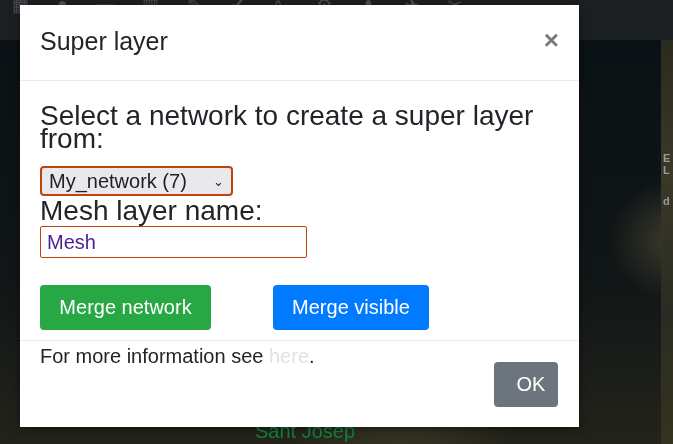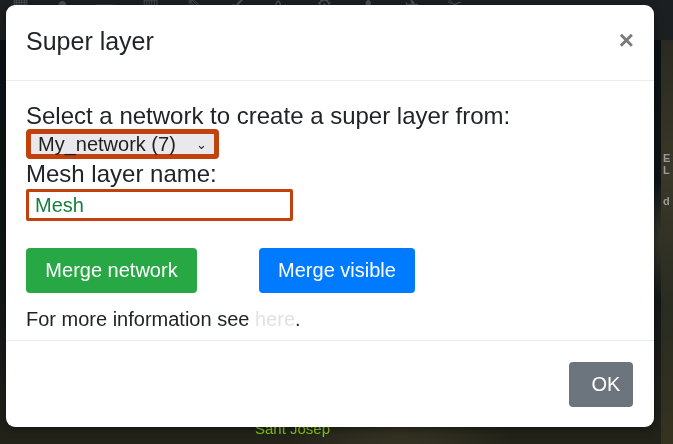--- a/index.html
+++ b/index.html
@@ -17,49 +17,49 @@
     position:absolute; left:0; top:40px; width:673px; height:404px;
     background:
       radial-gradient(circle at 670px 200px, #3a3a2a 0, transparent 60px),
       radial-gradient(circle at 400px 440px, #3b3826 0, transparent 120px),
       linear-gradient(180deg, #0a1215 0%, #111617 60%, #23231a 100%);
   }
   .map-right {
     position:absolute; left:661px; top:40px; width:12px; height:404px;
     background:linear-gradient(180deg,#2a2a20,#3a3828,#2a2b22,#35331f);
   }
-  .map-label { position:absolute; color:#84cc16; font-size:15px; }
+  .map-label { position:absolute; color:#15803d; font-size:20px; }
   .map-side-label { position:absolute; color:#9a9a9a; font-size:11px; font-weight:bold; left:663px; }
   .modal {
-    position:absolute; left:6px; top:5px; width:648px; height:422px;
-    background:#fff; border-radius:9px; box-shadow:0 2px 8px rgba(0,0,0,.4);
+    position:absolute; left:20px; top:5px; width:559px; height:422px;
+    background:#fff; border-radius:0; box-shadow:0 2px 8px rgba(0,0,0,.4);
   }
   .modal-header {
     height:75px; border-bottom:1px solid #e9ecef; position:relative;
   }
   .modal-title {
     position:absolute; left:20px; top:22px; font-size:25px; color:#212529; margin:0; font-weight:normal;
   }
   .close-btn {
     position:absolute; right:20px; top:22px; font-size:26px; font-weight:bold; color:#7a7a7a;
     background:none; border:none; padding:0; cursor:pointer; line-height:26px;
   }
   .modal-body { position:absolute; left:20px; top:99px; right:20px; }
-  .lbl { font-size:24px; color:#212529; line-height:23px; display:block; }
+  .lbl { font-size:28px; color:#212529; line-height:23px; display:block; }
   .select {
     display:inline-flex; align-items:center; justify-content:space-between;
-    width:193px; height:30px; margin-top:2px; box-sizing:border-box;
-    background:#e9e9ed; border:5px solid #c2410c; border-radius:4px;
+    width:193px; height:30px; margin-top:16px; box-sizing:border-box;
+    background:#e9e9ed; border:2px solid #c2410c; border-radius:4px;
     font-size:20px; color:#1f1f1f; padding:0 7px;
   }
   .chev { font-size:13px; color:#222; }
   .input {
     display:block; width:267px; height:32px; box-sizing:border-box; margin-top:4px;
-    border:3px solid #c2410c; border-radius:2px; font-size:20px;
-    font-family:"Liberation Sans", sans-serif; padding:0 6px; color:#15803d;
+    border:1px solid #c2410c; border-radius:2px; font-size:20px;
+    font-family:"Liberation Sans", sans-serif; padding:0 6px; color:#4c1d95;
   }
   .btn-row { position:relative; height:45px; margin-top:27px; }
   .btn {
     position:absolute; top:0; height:45px; border:none; border-radius:4px; color:#fff;
     font-size:20px; font-family:"Liberation Sans", sans-serif; padding:0 17px; cursor:pointer;
   }
   .btn-green { left:0; background:#28a745; width:171px; }
   .btn-blue { left:233px; background:#007bff; width:156px; }
   .info { font-size:20px; color:#212529; margin-top:14px; line-height:24px; }
   .info a { color:#e2e2e2; text-decoration:none; }

